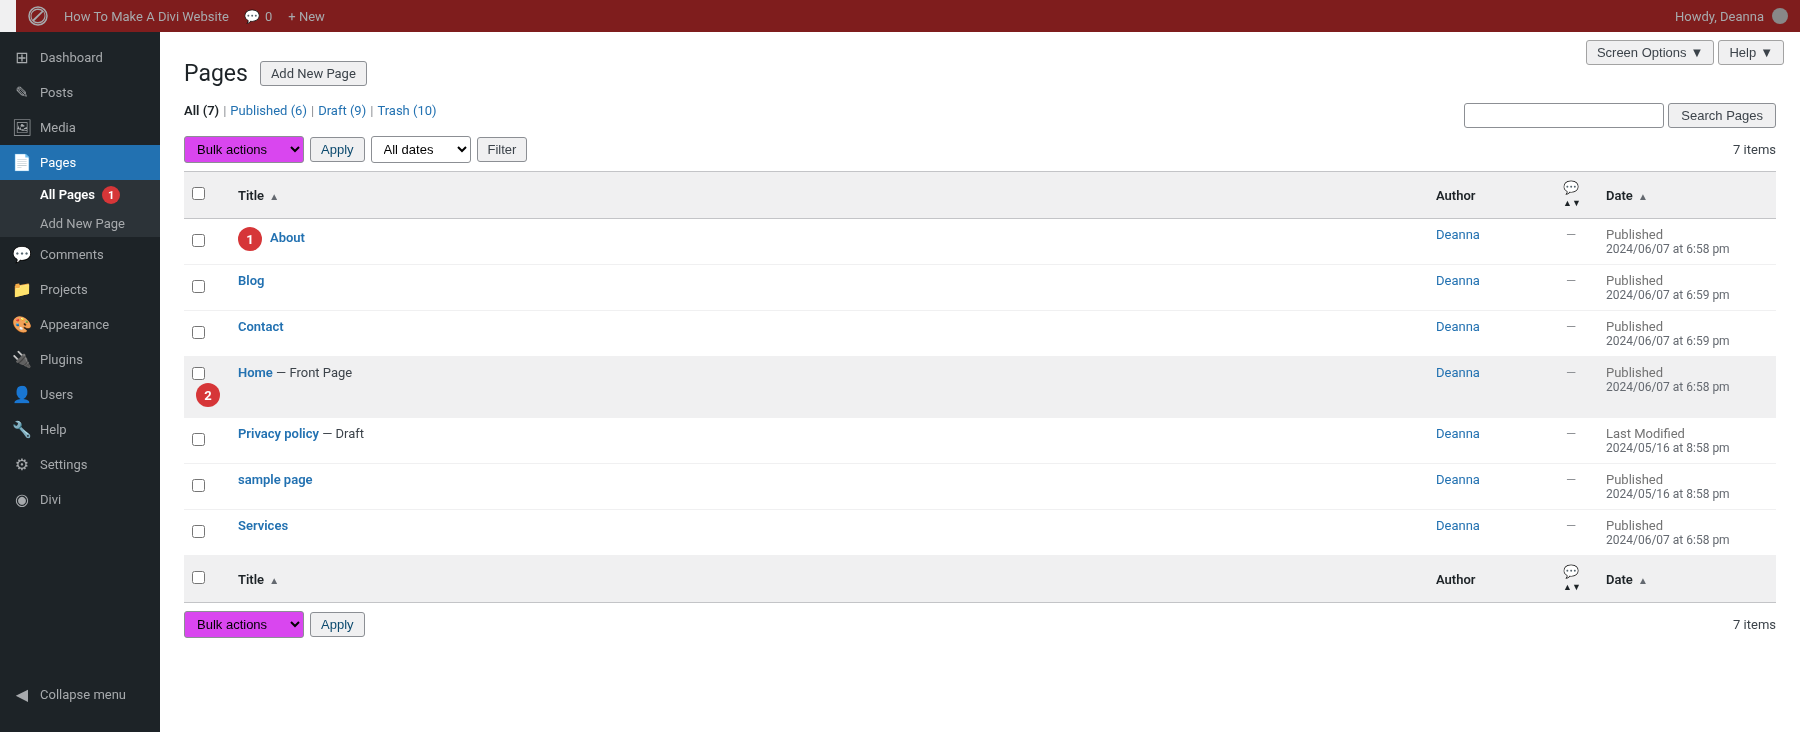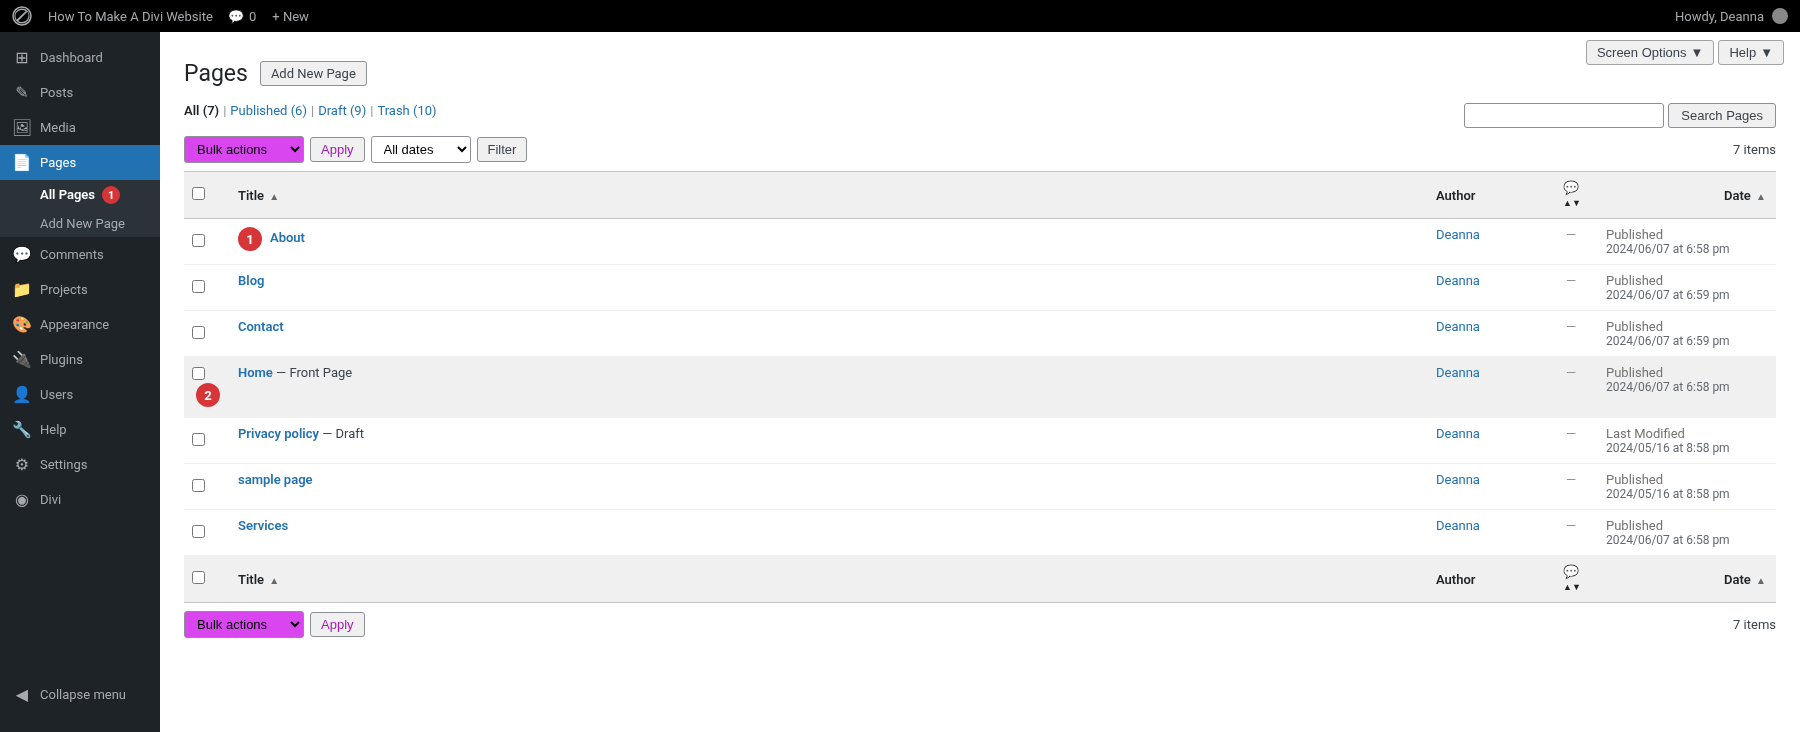--- a/index.html
+++ b/index.html
@@ -1,29 +1,29 @@
 <!DOCTYPE html>
 <html><head>
   <meta charset="utf-8">
   <style>
     * { box-sizing: border-box; margin: 0; padding: 0; }
     body { font-family: -apple-system, BlinkMacSystemFont, "Segoe UI", Roboto, sans-serif; font-size: 13px; background: #f0f0f1; color: #3c434a; }
 
     
     #wpadminbar {
-      background: #000000;
+      background: #7f1d1d;
       color: #a7aaad;
       height: 32px;
       display: flex;
       align-items: center;
       padding: 0 12px;
       gap: 16px;
       position: fixed;
       top: 0;
-      left: 0;
+      left: 16px;
       right: 0;
       z-index: 100;
     }
     .adminbar-logo { display: flex; align-items: center; gap: 6px; color: #a7aaad; font-size: 20px; }
     .adminbar-site { color: #a7aaad; font-size: 13px; display: flex; align-items: center; gap: 4px; cursor: pointer; }
     .adminbar-comments { display: flex; align-items: center; gap: 4px; color: #a7aaad; font-size: 13px; }
     .adminbar-new { display: flex; align-items: center; gap: 4px; color: #a7aaad; font-size: 13px; cursor: pointer; }
     .adminbar-right { margin-left: auto; display: flex; align-items: center; gap: 8px; color: #a7aaad; font-size: 13px; }
     .adminbar-avatar { width: 16px; height: 16px; background: #888; border-radius: 50%; display: inline-block; }
 
@@ -193,21 +193,21 @@
       cursor: pointer;
       min-width: 120px;
     }
     .apply-btn {
       background: #f0f0f1;
       border: 1px solid #8c8f94;
       border-radius: 3px;
       padding: 4px 10px;
       font-size: 13px;
       cursor: pointer;
-      color: #a21caf;
+      color: #0c4a6e;
     }
     .dates-select {
       border: 1px solid #8c8f94;
       border-radius: 3px;
       padding: 4px 8px;
       font-size: 13px;
       background: #fff;
       cursor: pointer;
       min-width: 100px;
     }
@@ -234,21 +234,21 @@
       padding: 8px 10px;
       text-align: left;
       font-weight: 600;
       font-size: 13px;
       color: #1d2327;
     }
     .wp-list-table th.check-column { width: 28px; padding: 8px; }
     .wp-list-table th.column-title { }
     .wp-list-table th.column-author { width: 120px; }
     .wp-list-table th.column-comments { width: 50px; text-align: center; }
-    .wp-list-table th.column-date { width: 180px; text-align: right; }
+    .wp-list-table th.column-date { width: 180px; }
 
     .wp-list-table td {
       padding: 8px 10px;
       border-bottom: 1px solid #f0f0f1;
       vertical-align: top;
     }
     .wp-list-table td.check-column { padding: 10px 8px; vertical-align: middle; }
 
     .row-title { color: #2271b1; text-decoration: none; font-weight: 600; font-size: 13px; }
     .page-status { color: #3c434a; font-size: 13px; }

